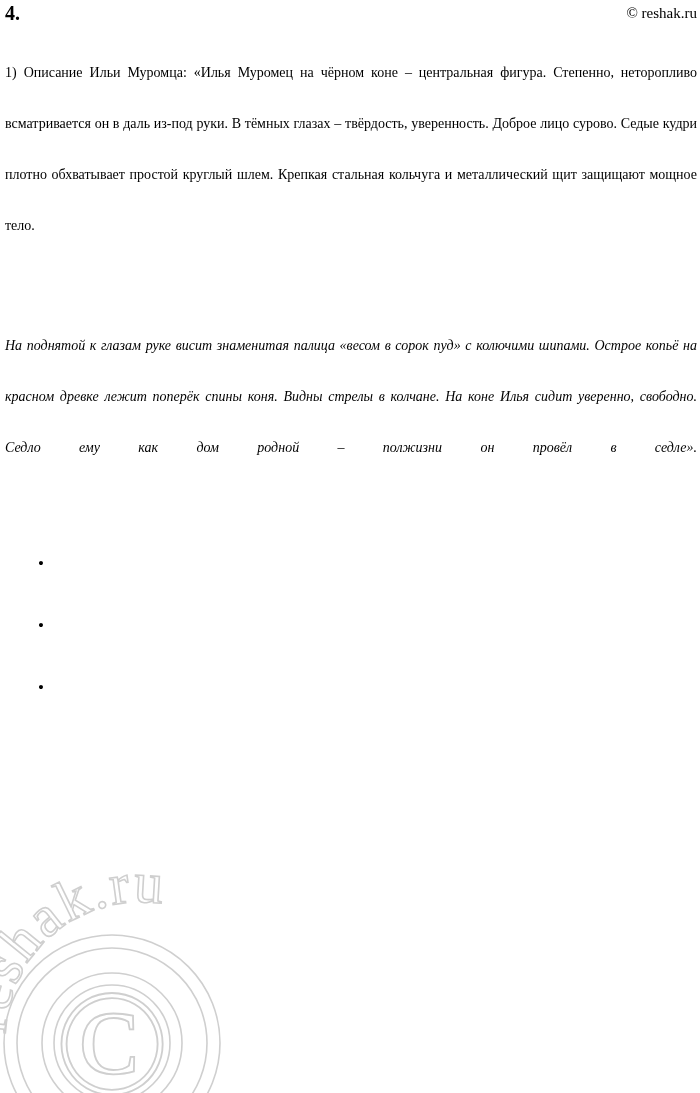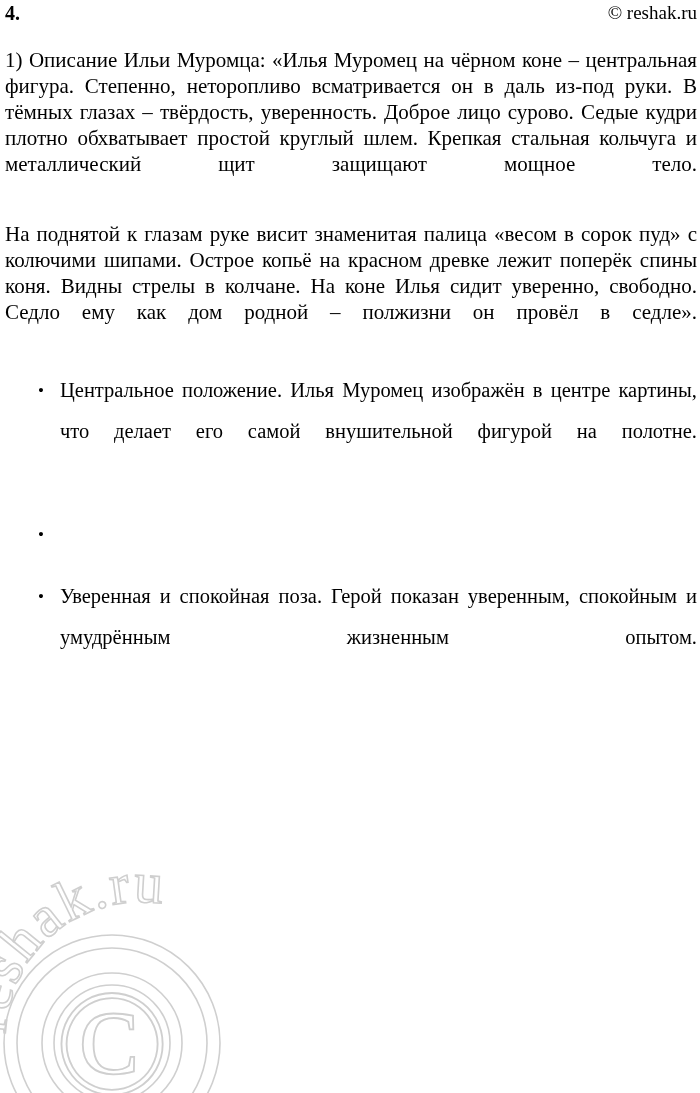--- a/index.html
+++ b/index.html
@@ -50,47 +50,48 @@
     justify-content: space-between;
     box-sizing: border-box;
   }
   .header-number {
     font-size: 20px;
     font-weight: bold;
     line-height: 24px;
     letter-spacing: 0px;
   }
   .header-copyright {
-    font-size: 19px;
+    font-size: 15px;
     line-height: 24px;
     white-space: nowrap;
   }
 
   
   .content {
     position: relative;
     z-index: 2;
     padding: 0 3px 0 5px;
     box-sizing: border-box;
   }
 
   p.para {
     margin: 0;
-    font-size: 21px;
-    line-height: 26px;
+    font-size: 14px;
+    line-height: 51px;
     text-align: justify;
     text-justify: inter-word;
     -webkit-hyphens: none;
     hyphens: none;
   }
   p.para.lead {
     margin-top: 17px;
   }
   p.para.gap {
     margin-top: 18px;
+    font-style: italic;
   }
   
   p.para::after {
     content: "";
     display: inline-block;
     width: 100%;
   }
 
   
   ul.bullets {
@@ -166,26 +167,24 @@
   <div class="content">
 
     <p class="para lead">1) Описание Ильи Муромца: «Илья Муромец на чёрном коне – центральная фигура. Степенно, неторопливо всматривается он в даль из-под руки. В тёмных глазах – твёрдость, уверенность. Доброе лицо сурово. Седые кудри плотно обхватывает простой круглый шлем. Крепкая стальная кольчуга и металлический щит защищают мощное тело.</p>
 
     <p class="para gap">На поднятой к глазам руке висит знаменитая палица «весом в сорок пуд» с колючими шипами. Острое копьё на красном древке лежит поперёк спины коня. Видны стрелы в колчане. На коне Илья сидит уверенно, свободно. Седло ему как дом родной – полжизни он провёл в седле».</p>
 
 
     <ul class="bullets">
       <li class="first-item">
         <span class="bullet-marker">•</span>
-        <span>Центральное положение. Илья Муромец изображён в центре картины, что делает его самой внушительной фигурой на полотне.</span>
       </li>
       <li class="spaced">
         <span class="bullet-marker">•</span>
       </li>
       <li class="spaced">
         <span class="bullet-marker">•</span>
-        <span>Уверенная и спокойная поза. Герой показан уверенным, спокойным и умудрённым жизненным опытом.</span>
       </li>
 
     </ul>
 
   </div>
 </div>
 
 </body></html>

